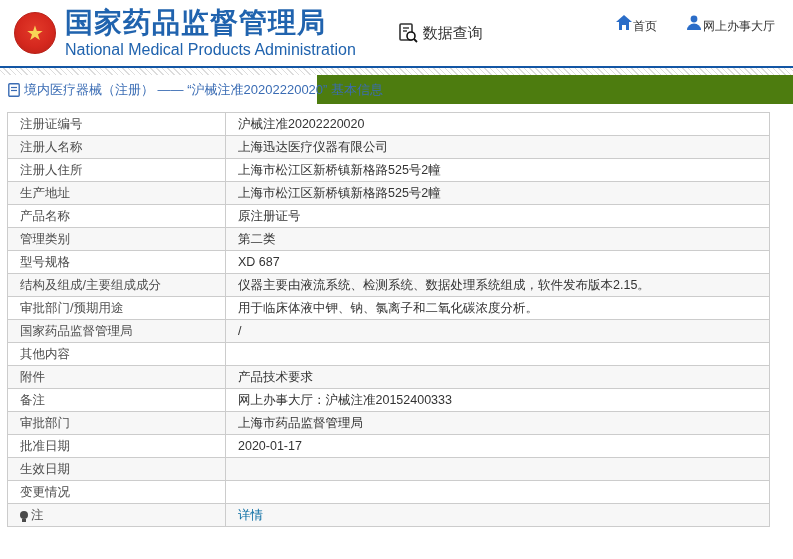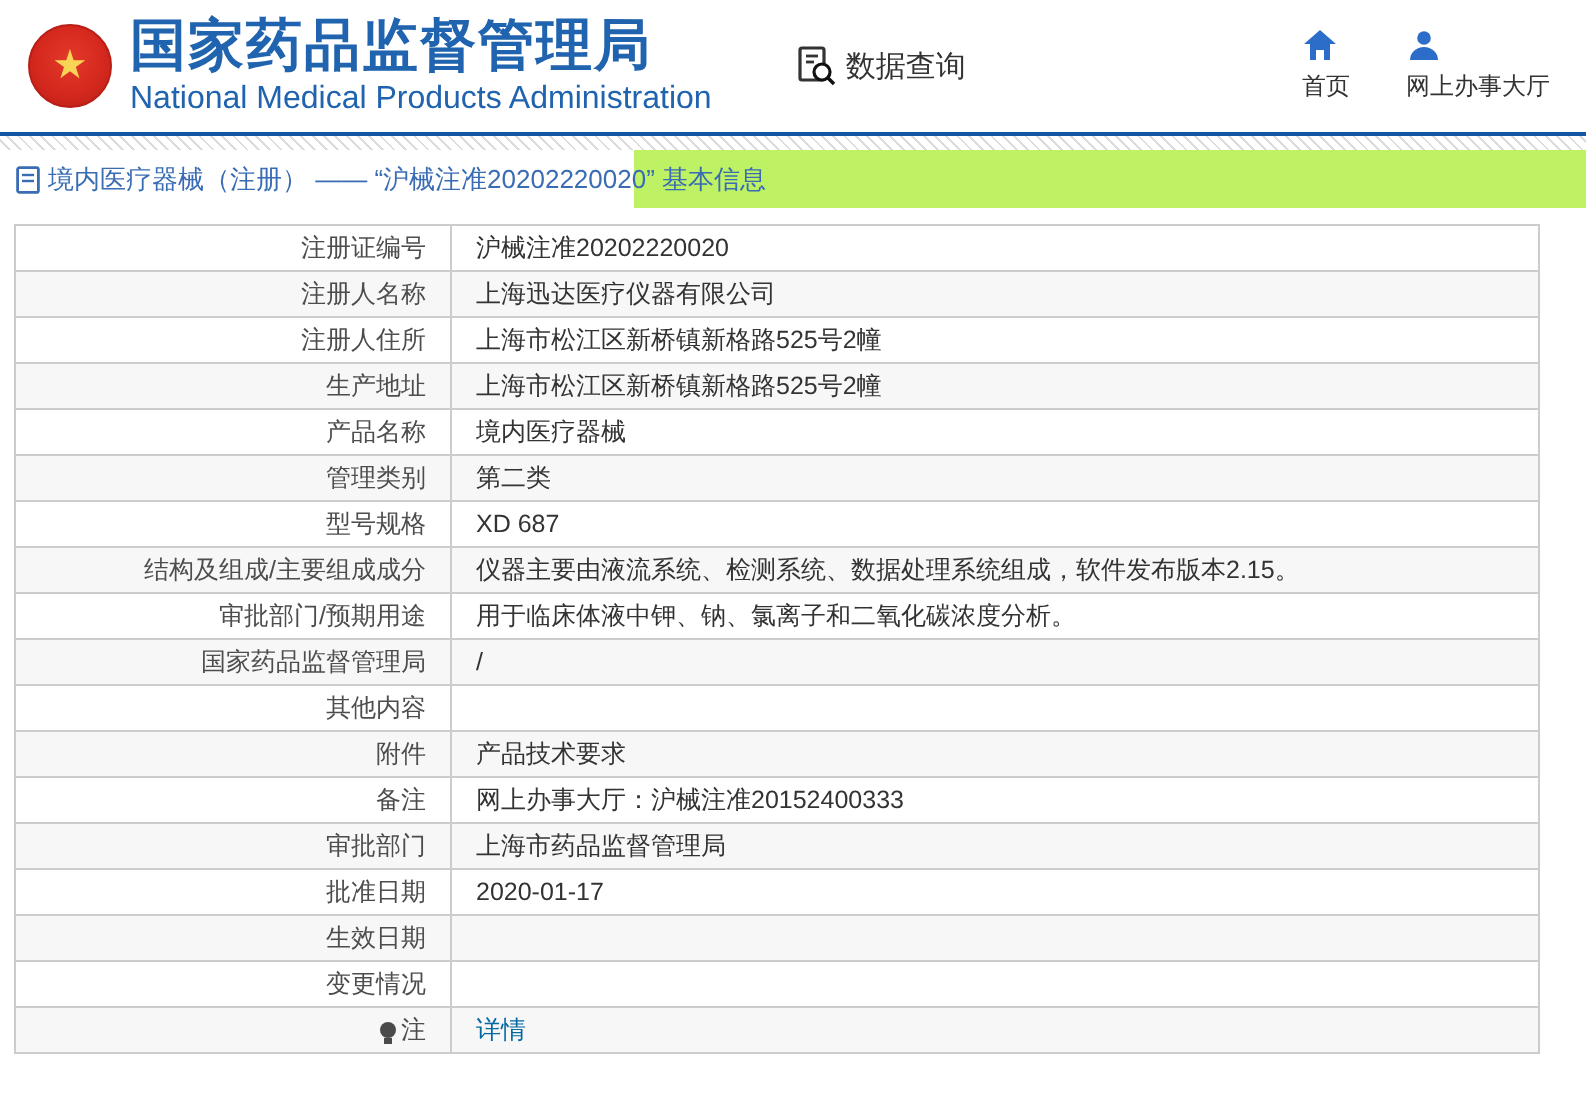--- a/index.html
+++ b/index.html
@@ -18,47 +18,47 @@
     color:#f7d456; font-size:20px; line-height:1;
     border:1px solid #b81f16;
   }
   .brand-text { margin-left:9px; }
   .brand-cn { color:#2063ae; font-size:28px; font-weight:bold; letter-spacing:1px; line-height:1.15; }
   .brand-en { color:#2063ae; font-size:16px; margin-top:2px; }
   .dq { display:flex; align-items:center; margin-left:42px; cursor:pointer; }
   .dq-icon { width:20px; height:20px; margin-right:5px; }
   .dq-label { font-size:15px; color:#333;text-align:center; }
   .nav { position:absolute; right:18px; top:14px; display:flex; gap:28px; }
-  .nav-item { display:flex; flex-direction:column; align-items:flex-start; cursor:pointer; }
+  .nav-item { display:flex; flex-direction:row; align-items:flex-end; cursor:pointer; }
   .nav-item .nv-icon { width:18px; height:18px; margin-bottom:3px; }
   .nav-item .nv-label { font-size:12px; color:#333; }
   
   .blue-line { height:2px; background:#1356a4; }
   .hatch {
     height:7px;
     background:repeating-linear-gradient(45deg, #ffffff 0 3px, #dcdcdc 3px 4px);
   }
   
-  .crumb-band { height:29px; background:#bef264; position:relative; }
+  .crumb-band { height:29px; background:#4d7c0f; position:relative; }
   .crumb-box {
     position:absolute; left:0; top:0; height:29px; width:317px; background:#ffffff;
     display:flex; align-items:center; padding-left:8px;
   }
   .crumb-doc-icon { width:12px; height:14px; margin-right:4px; flex:0 0 auto; }
   .crumb-text { color:#3a6cb4; font-size:13px; white-space:nowrap; }
   .gap { height:8px; background:#fff; }
   
   .info-table {
     margin-left:7px; width:763px; border-collapse:collapse;
     font-size:12.5px; table-layout:fixed;
   }
   .info-table tr { height:23px; background:#ffffff; }
   .info-table tr:nth-child(even) { background:#f7f7f7; }
   .info-table td { border:1px solid #cccccc; padding:2px 12px; }
-  td.lbl { width:218px; text-align:right; color:#4d4d4d; }
+  td.lbl { width:218px; text-align:left; color:#4d4d4d; }
   td.val { color:#333333; }
   .detail-link { color:#0369a1; cursor:pointer; text-decoration:none;font-family:Liberation Serif, serif; }
   .note-icon { display:inline-block; width:8px; height:8px; background:#4a4a4a;
     border-radius:50%; position:relative; margin-right:3px; vertical-align:middle; }
   .note-icon::after { content:""; position:absolute; left:2px; top:8px; width:4px; height:3px; background:#4a4a4a; }
   svg { display:block; }
 </style>
 </head>
 <body>
 
@@ -125,21 +125,21 @@
       <tr>
         <td class="lbl"><span>注册人住所</span></td>
         <td class="val"><span>上海市松江区新桥镇新格路525号2幢</span></td>
       </tr>
       <tr>
         <td class="lbl"><span>生产地址</span></td>
         <td class="val"><span>上海市松江区新桥镇新格路525号2幢</span></td>
       </tr>
       <tr>
         <td class="lbl"><span>产品名称</span></td>
-        <td class="val"><span>境内医疗器械</span></td>
+        <td class="val"><span>原注册证号</span></td>
       </tr>
       <tr>
         <td class="lbl"><span>管理类别</span></td>
         <td class="val"><span>第二类</span></td>
       </tr>
       <tr>
         <td class="lbl"><span>型号规格</span></td>
         <td class="val"><span>XD 687</span></td>
       </tr>
       <tr>

